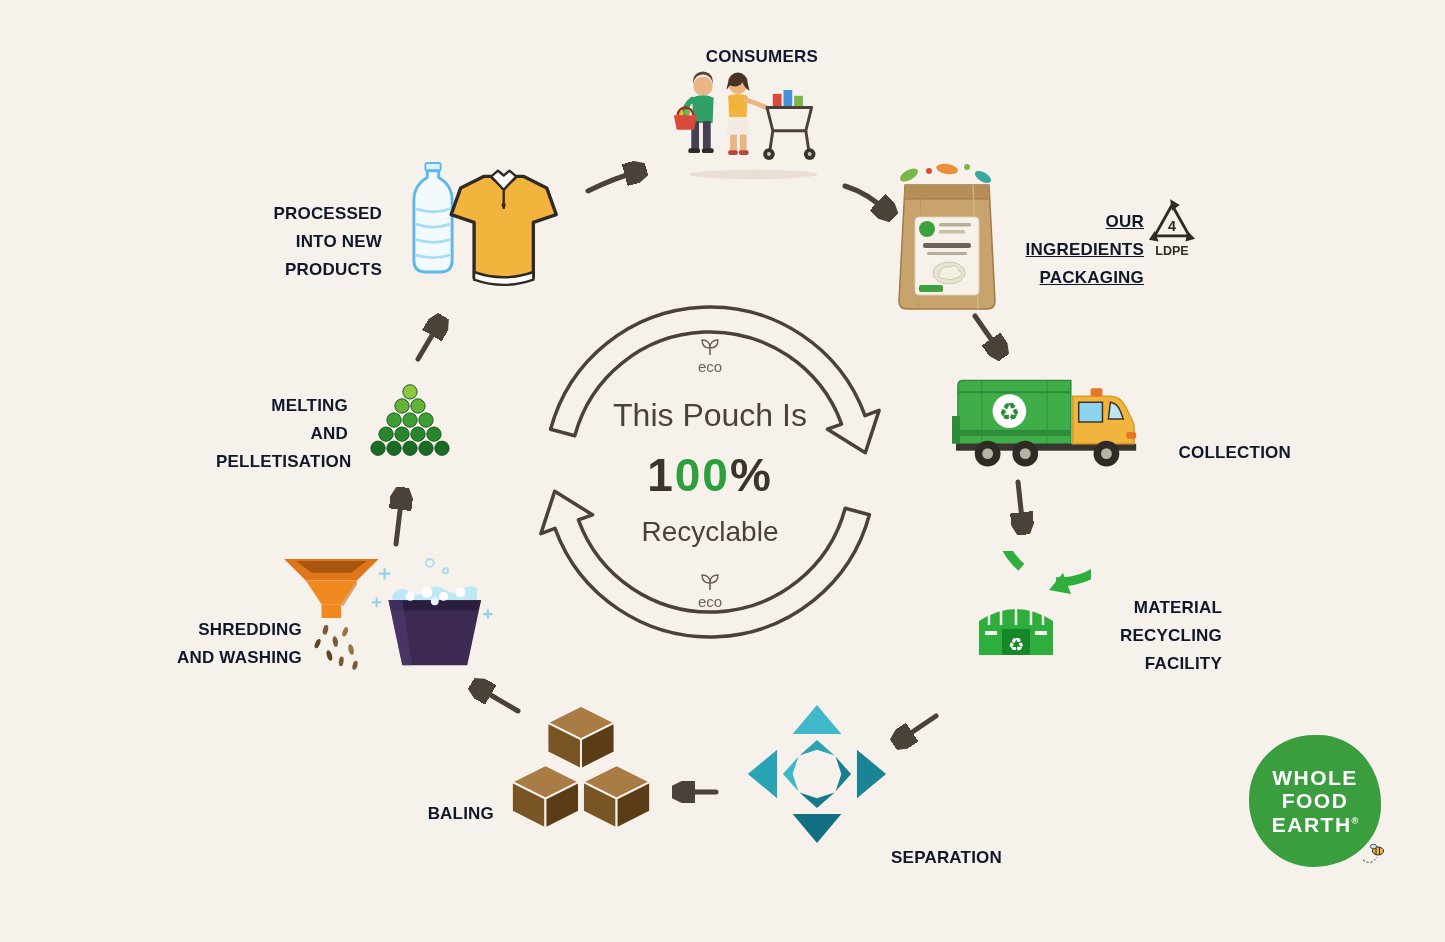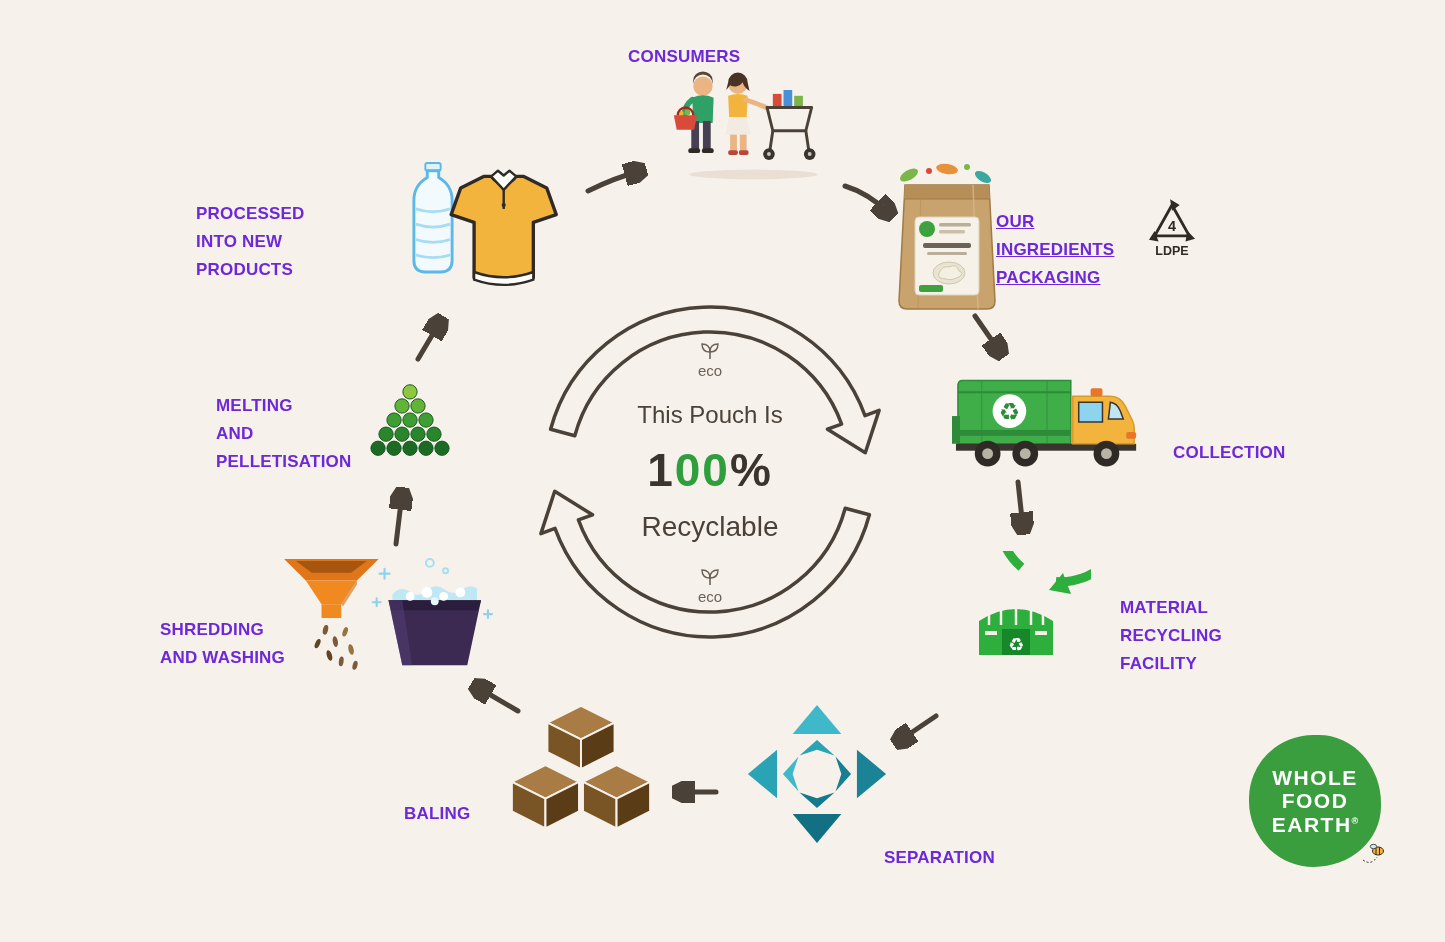--- a/index.html
+++ b/index.html
@@ -5,28 +5,28 @@
   * { margin:0; padding:0; box-sizing:border-box; }
   html,body { background:#ffffff; }
   body { font-family:"Liberation Sans", sans-serif; }
   .canvas { position:relative; width:1445px; height:942px; background:#f7f1eb; overflow:hidden; }
 
   .connectors { position:absolute; left:0; top:0; width:1445px; height:942px; pointer-events:none; }
   .connectors path { fill:none; stroke:#4a4238; stroke-width:5; stroke-linecap:round; }
 
   .icon { position:absolute; }
 
-  .stage-label { position:absolute; font-weight:bold; font-size:17px; color:#6d28d9; text-align:left; line-height:1.65; letter-spacing:.2px; }
+  .stage-label { position:absolute; font-weight:bold; font-size:17px; color:#0f172a; text-align:right; line-height:1.65; letter-spacing:.2px; }
 
   
   .center { position:absolute; left:510px; top:272px; width:400px; height:400px; }
   .cycle { position:absolute; inset:0; }
   .center-content { position:absolute; inset:0; display:flex; flex-direction:column; align-items:center; justify-content:center; color:#4a4238;gap:12px; }
   .eco-badge { display:flex; flex-direction:column; align-items:center; gap:1px; color:#6b6258; font-size:15px; }
-  .c-line1 { font-size:24px; margin-top:10px; }
+  .c-line1 { font-size:32px; margin-top:10px; }
   .c-line2 { font-size:46px; font-weight:bold; letter-spacing:2px; color:#3b342e; margin:2px 0; }
   .c-line2 .zeros { color:#2f9e3d; }
   .c-line3 { font-size:28px; margin-bottom:10px; }
 
   
   .logo { position:absolute; left:1249px; top:735px; width:132px; height:132px; }
   .logo-circle { width:132px; height:132px; background:#3a9e3f; border-radius:50% 48% 52% 50% / 49% 53% 47% 51%;
                  display:flex; flex-direction:column; align-items:center; justify-content:center;
                  color:#fff; font-weight:bold; font-size:21px; letter-spacing:1.5px; line-height:1.12; }
   .logo-reg { font-size:9px; vertical-align:super; letter-spacing:0; }

